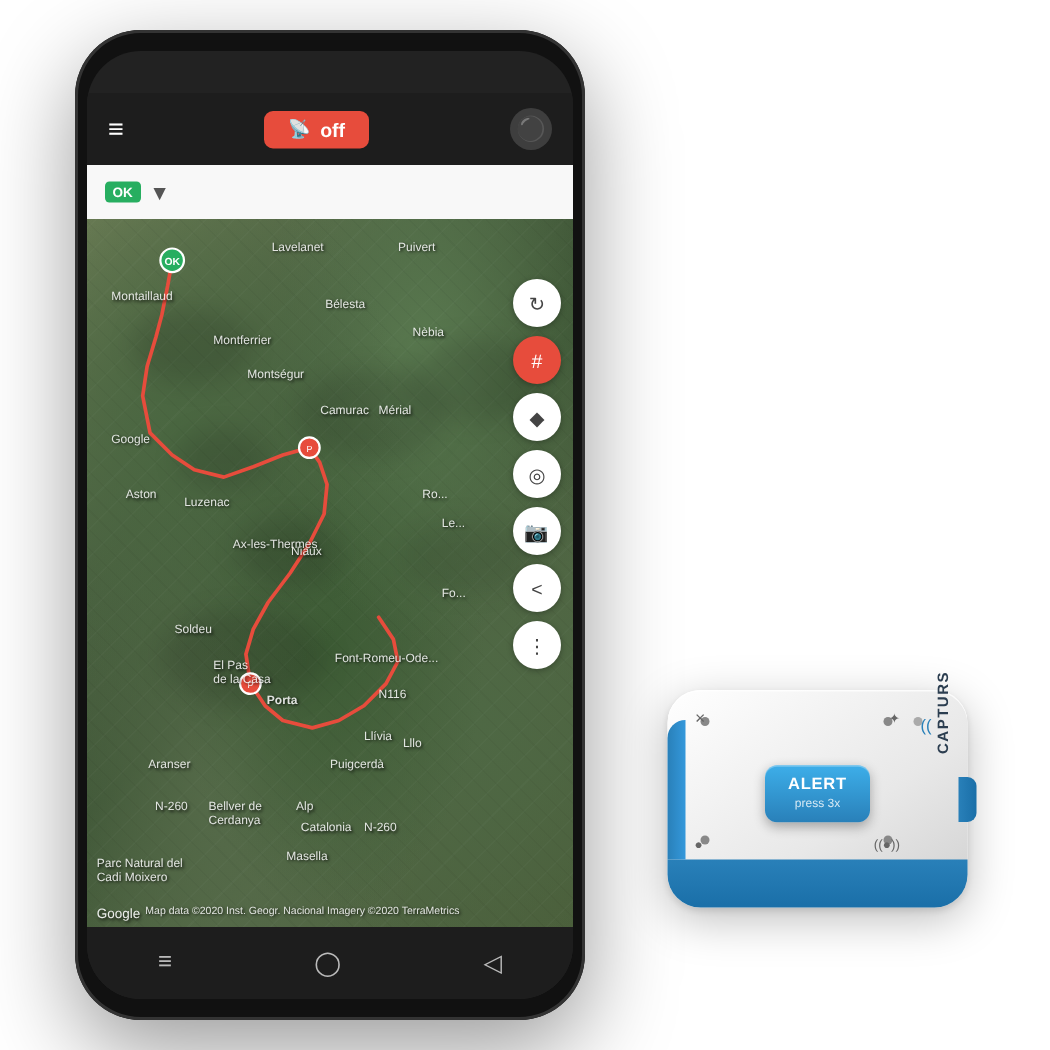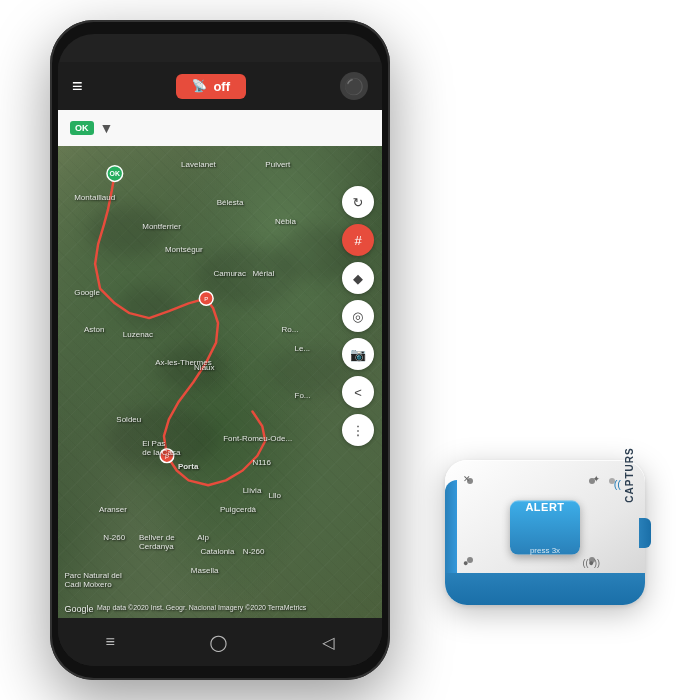--- a/index.html
+++ b/index.html
@@ -302,27 +302,27 @@
       border-radius: 22px 0 0 0;
     }
 
     
     .alert-button {
       position: absolute;
       left: 50%;
       top: 50%;
       transform: translate(-50%, -60%);
       width: 70px;
-      height: 54px;
+      height: 38px;
       background: linear-gradient(180deg, #3daee9 0%, #2980b9 100%);
       border-radius: 8px;
       display: flex;
       flex-direction: column;
       align-items: center;
-      justify-content: space-between;
+      justify-content: center;
       box-shadow: 0 3px 8px rgba(0,0,0,0.3), inset 0 1px 0 rgba(255,255,255,0.3);
     }
     .alert-text {
       color: white;
       font-size: 11px;
       font-weight: bold;
       line-height: 1.2;
       letter-spacing: 0.5px;
     }
     .press-text {

